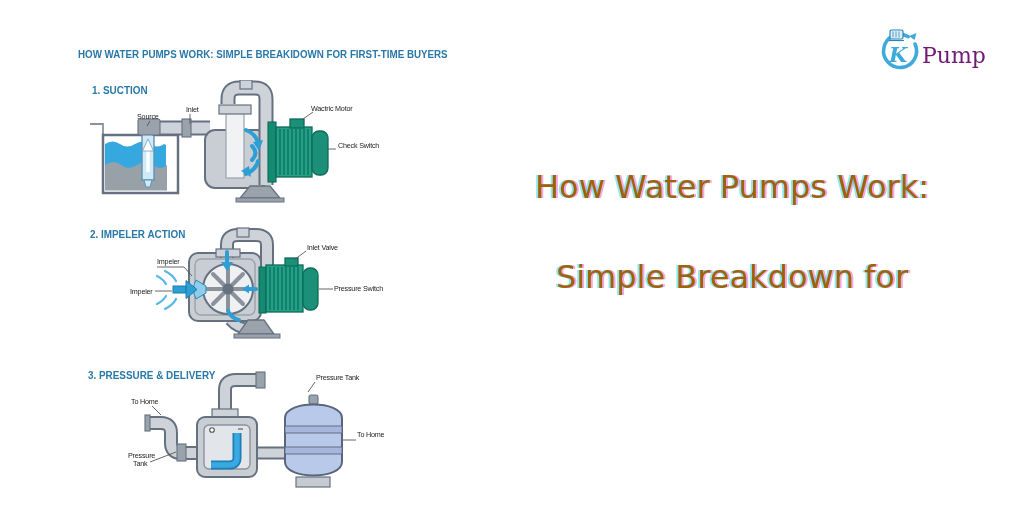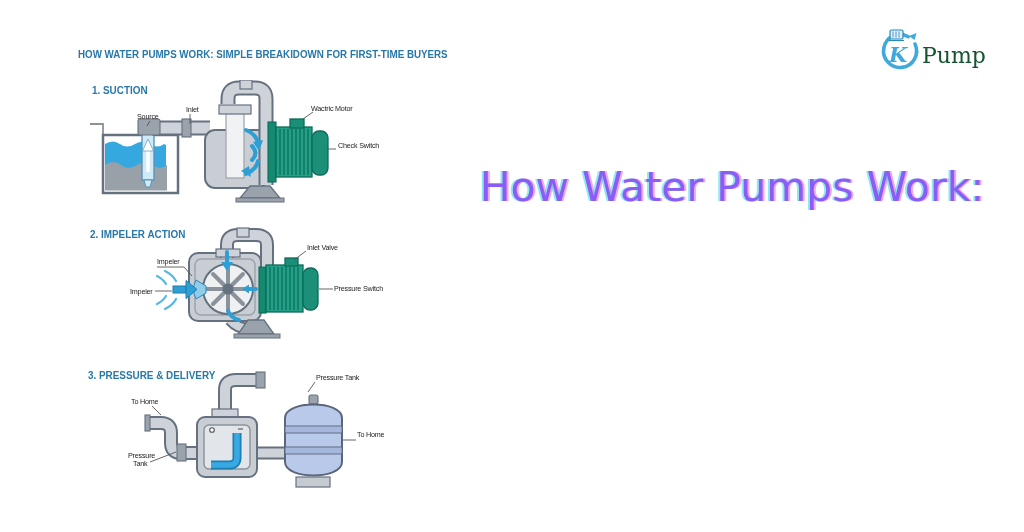--- a/index.html
+++ b/index.html
@@ -6,27 +6,27 @@
   .stage{position:relative;width:1024px;height:528px;background:#ffffff;overflow:hidden;
          font-family:"Liberation Sans",sans-serif;}
   
   .hdr{position:absolute;left:78px;top:48px;font-size:11.5px;font-weight:bold;color:#2878a8;
        letter-spacing:0;transform:scaleX(.85);transform-origin:left top;white-space:nowrap;}
   .sec{position:absolute;font-size:11px;font-weight:bold;color:#2878a8;
        transform:scaleX(.9);transform-origin:left top;white-space:nowrap;}
   .sec1{left:92px;top:84px;} .sec2{left:90px;top:228px;} .sec3{left:88px;top:369px;}
   
   .hero{position:absolute;left:452px;top:142px;width:560px;text-align:center;
-        font-family:"DejaVu Sans",sans-serif;font-size:41px;color:#8b5cf6;line-height:90px;
+        font-family:"DejaVu Sans",sans-serif;font-size:32px;color:#a16207;line-height:90px;
         text-shadow:-2px 0 0 rgba(34,211,222,.5), 2px 0 0 rgba(222,47,196,.42);}
   
   .logo{position:absolute;left:876px;top:24px;width:140px;height:52px;}
   .logo svg{position:absolute;left:0;top:0;}
   .brand{position:absolute;left:46px;top:19px;font-family:"DejaVu Serif",serif;
-         font-size:22px;color:#14532d;text-align:center;}
+         font-size:22px;color:#701a75;text-align:center;}
   
   .dsvg{position:absolute;}
   .d1{left:80px;top:80px;} .d2{left:80px;top:226px;} .d3{left:80px;top:358px;}
   
   .lbl{font-family:"Liberation Sans",sans-serif;font-size:7.2px;letter-spacing:-.2px;fill:#222;}
   .ld{stroke:#555;stroke-width:.9;fill:none;}
   .pd{stroke:#667180;fill:none;stroke-linejoin:round;}
   .pl{stroke:#ced3d9;fill:none;stroke-linejoin:round;}
   .coup{fill:#9aa2ab;stroke:#667180;stroke-width:1.1;}
   .flan{fill:#ced3d9;stroke:#667180;stroke-width:1.2;}
@@ -231,15 +231,16 @@
       <path class="ld" d="M150,462 L176,452"></path>
       <text class="lbl" x="316" y="380">Pressure Tank</text>
       <path class="ld" d="M315,382 L308,392"></path>
       <text class="lbl" x="357" y="437">To Home</text>
       <path class="ld" d="M343,440 H356"></path>
     </g>
   </svg>
 
   <div class="hero">
     <div>How Water Pumps Work:</div>
+    <div>Simple Breakdown for</div>
   </div>
 
 </div>
 
 </body></html>

